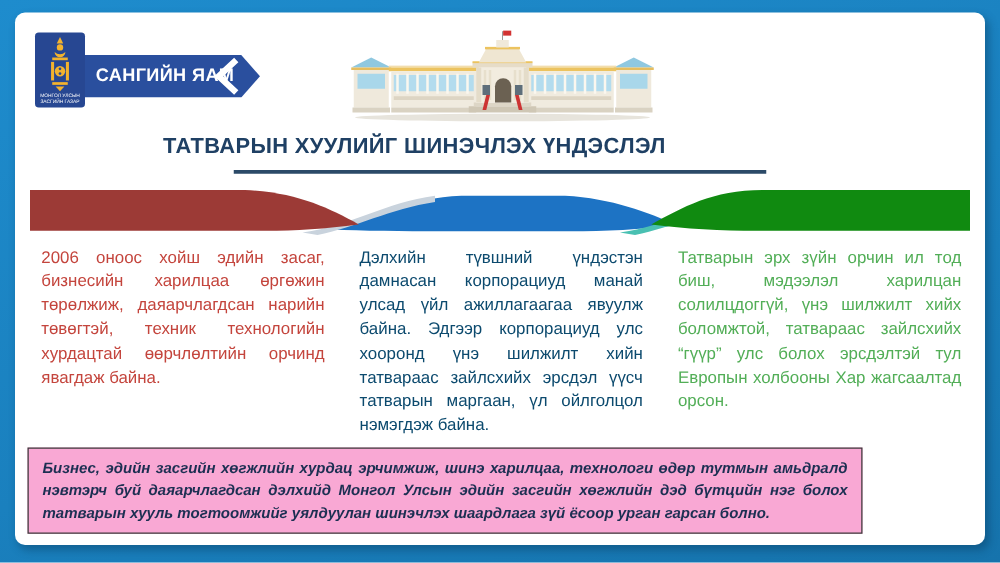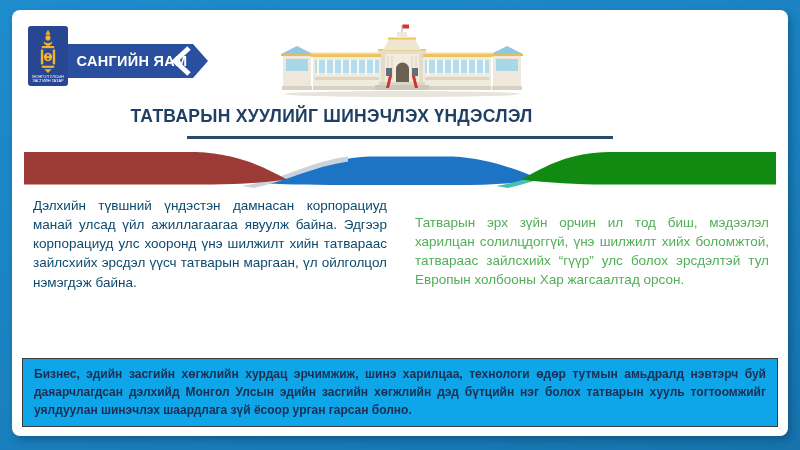--- a/index.html
+++ b/index.html
@@ -44,24 +44,24 @@
   .columns {
     position:absolute; left:21px; top:186px; width:736px; height:160px;
     display:flex; gap:28px;
   }
   .col {
     flex:1; font-size:13.5px; line-height:1.42; text-align:justify;
     overflow-wrap:break-word;
   }
   
   .note-box {
-    position:absolute; left:10px; top:348px; width:756px; min-height:57px;
-    border:1.5px solid #3c3c3c; background:#0ea5e9;
+    position:absolute; left:10px; top:348px; width:668px; min-height:57px;
+    border:1.5px solid #3c3c3c; background:#f9a8d4;
     padding:7px 11px; color:#1c2f52;
-    font-weight:bold; font-size:12px; line-height:1.48;
+    font-weight:bold; font-style:italic; font-size:12px; line-height:1.48;
     text-align:justify;
   }
 </style>
 </head>
 <body>
 
 <div class="frame">
   <div class="panel">
 
     <div class="logo">
@@ -171,20 +171,21 @@
 
     <svg class="wave" viewBox="0 0 752 40" preserveAspectRatio="none">
       <path d="M241,34.5 C278,27 304,8.5 345,7.5 L428,7.5 C466,9.5 494,21 518,31 C488,34.8 460,36 432,36 L330,36 C298,36 266,35.5 241,34.5 Z" fill="#1d73c4"></path>
       <path d="M218,37 C258,31 284,13 324,7.5 L324,12.5 C288,18 260,33 230,39 Z" fill="#c9d3dd"></path>
       <path d="M472,37 C512,31 538,13 578,7.5 L578,12.5 C542,18 514,33 484,39 Z" fill="#49c0b2"></path>
       <path d="M0,3 L172,3 C214,5 238,17 263,30.5 C236,34 213,35.5 188,35.5 L0,35.5 Z" fill="#9c3a36"></path>
       <path d="M497,30.5 C522,17 546,3 586,3 L752,3 L752,35.5 L582,35.5 C553,35.5 524,34 497,30.5 Z" fill="#108a10"></path>
     </svg>
 
     <div class="columns">
+      <div class="col" style="color: rgb(196, 69, 61);">2006 оноос хойш эдийн засаг, бизнесийн харилцаа өргөжин төрөлжиж, даяарчлагдсан нарийн төвөгтэй, техник технологийн хурдацтай өөрчлөлтийн орчинд явагдаж байна.</div>
       <div class="col" style="color: #0c4a6e;">Дэлхийн түвшний үндэстэн дамнасан корпорациуд манай улсад үйл ажиллагаагаа явуулж байна. Эдгээр корпорациуд улс хооронд үнэ шилжилт хийн татвараас зайлсхийх эрсдэл үүсч татварын маргаан, үл ойлголцол нэмэгдэж байна.</div>
-      <div class="col" style="color: rgb(82, 174, 87); margin-top: 17px;">Татварын эрх зүйн орчин ил тод биш, мэдээлэл харилцан солилцдоггүй, үнэ шилжилт хийх боломжтой, татвараас зайлсхийх “гүүр” улс болох эрсдэлтэй тул Европын холбооны Хар жагсаалтад орсон.</div>
+      <div class="col" style="color: rgb(82, 174, 87);">Татварын эрх зүйн орчин ил тод биш, мэдээлэл харилцан солилцдоггүй, үнэ шилжилт хийх боломжтой, татвараас зайлсхийх “гүүр” улс болох эрсдэлтэй тул Европын холбооны Хар жагсаалтад орсон.</div>
     </div>
 
     <div class="note-box">Бизнес, эдийн засгийн хөгжлийн хурдац эрчимжиж, шинэ харилцаа, технологи өдөр тутмын амьдралд нэвтэрч буй даяарчлагдсан дэлхийд Монгол Улсын эдийн засгийн хөгжлийн дэд бүтцийн нэг болох татварын хууль тогтоомжийг уялдуулан шинэчлэх шаардлага зүй ёсоор урган гарсан болно.</div>
 
   </div>
 </div>
 
 </body></html>

